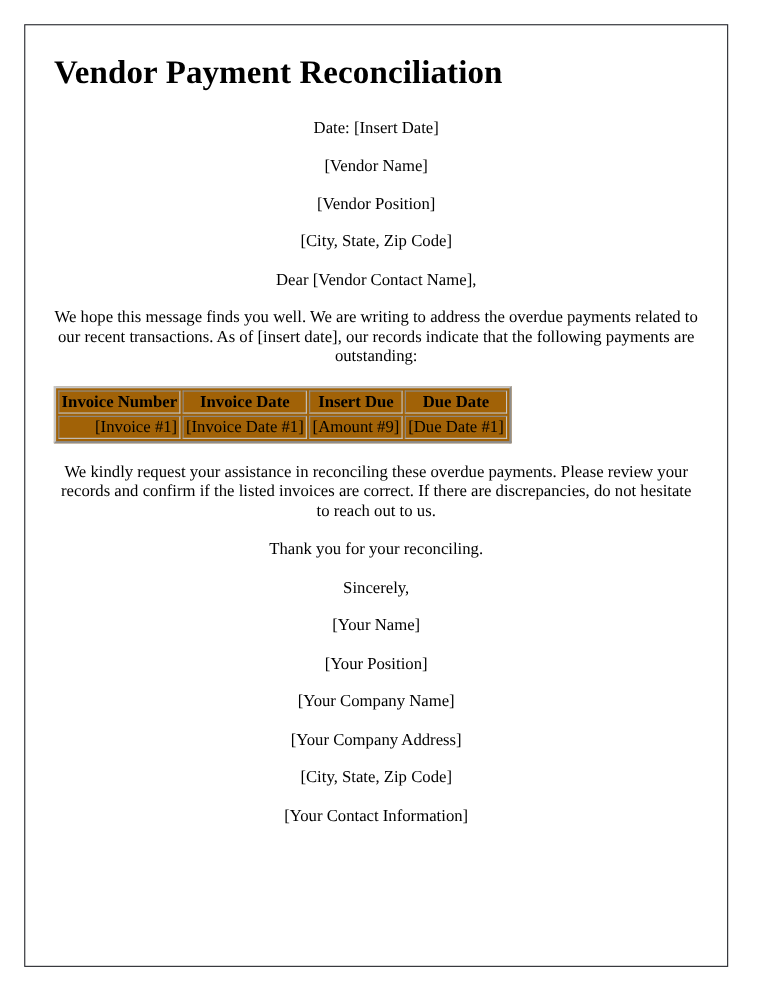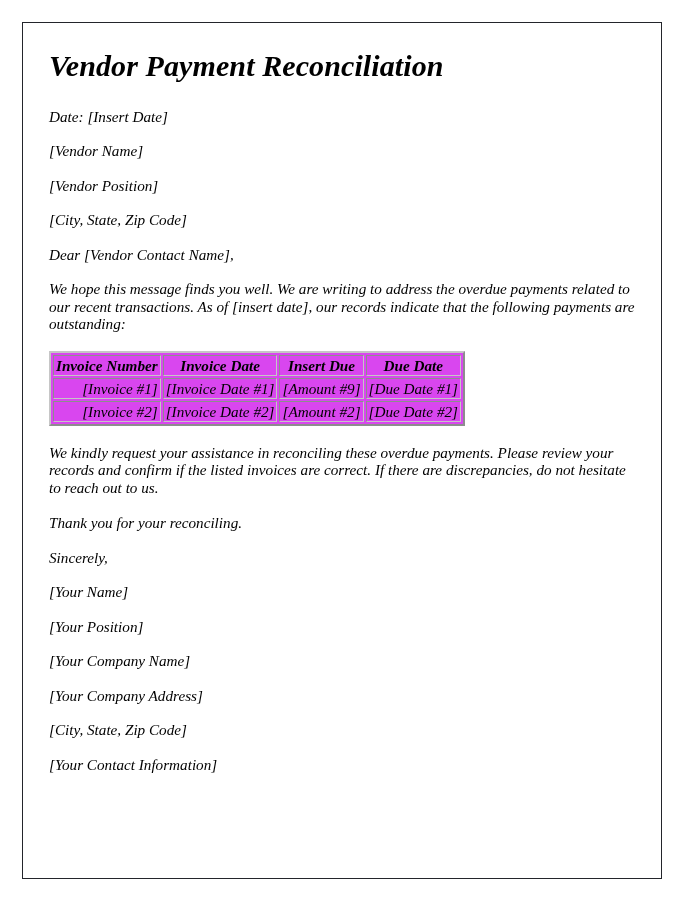--- a/index.html
+++ b/index.html
@@ -21,53 +21,53 @@
     top: 22px;
     width: 640px;
     height: 857px;
     border: 1px solid #23252b;
     box-sizing: border-box;
     background: #ffffff;
   }
 
   .page-body {
     padding: 26px 26px 0 26px;
-    font-style: italic;
   }
 
   .doc-title {
     font-family: "Liberation Serif", "DejaVu Serif", serif;
     font-size: 30px;
     font-weight: bold;
     line-height: 1.15;
     margin: 0 0 24px 0;
     letter-spacing: 0.1px;
     color: #000000;
   }
 
   .para {
     font-size: 15.2px;
     line-height: 17.5px;
     margin: 0 0 17px 0;
     color: #000000;
+    text-align: center;
   }
 
   .para.multiline {
     margin-bottom: 18px;
   }
 
   
   table.invoice-table {
     border-collapse: separate;
     border-spacing: 2px;
     border: 2px solid;
     border-color: #c6c6c6 #8d8d8d #8d8d8d #c6c6c6;
     margin: 0 0 18px 0;
     font-size: 15.2px;
-    background: #d946ef;
+    background: #a16207;
   }
 
   table.invoice-table th,
   table.invoice-table td {
     border: 1px solid;
     border-color: #8d8d8d #c6c6c6 #c6c6c6 #8d8d8d;
     padding: 1px 2px;
     font-size: 15.2px;
     line-height: 17px;
     font-family: "Liberation Serif", "DejaVu Serif", serif;
@@ -113,26 +113,20 @@
           <th>Due Date</th>
         </tr>
       </thead>
       <tbody>
         <tr>
           <td>[Invoice #1]</td>
           <td>[Invoice Date #1]</td>
           <td>[Amount #9]</td>
           <td>[Due Date #1]</td>
         </tr>
-        <tr>
-          <td>[Invoice #2]</td>
-          <td>[Invoice Date #2]</td>
-          <td>[Amount #2]</td>
-          <td>[Due Date #2]</td>
-        </tr>
       </tbody>
     </table>
 
     <p class="para multiline">We kindly request your assistance in reconciling these overdue payments. Please review your records and confirm if the listed invoices are correct. If there are discrepancies, do not hesitate to reach out to us.</p>
 
 
     <p class="para">Thank you for your reconciling.</p>
 
     <p class="para">Sincerely,</p>
 

